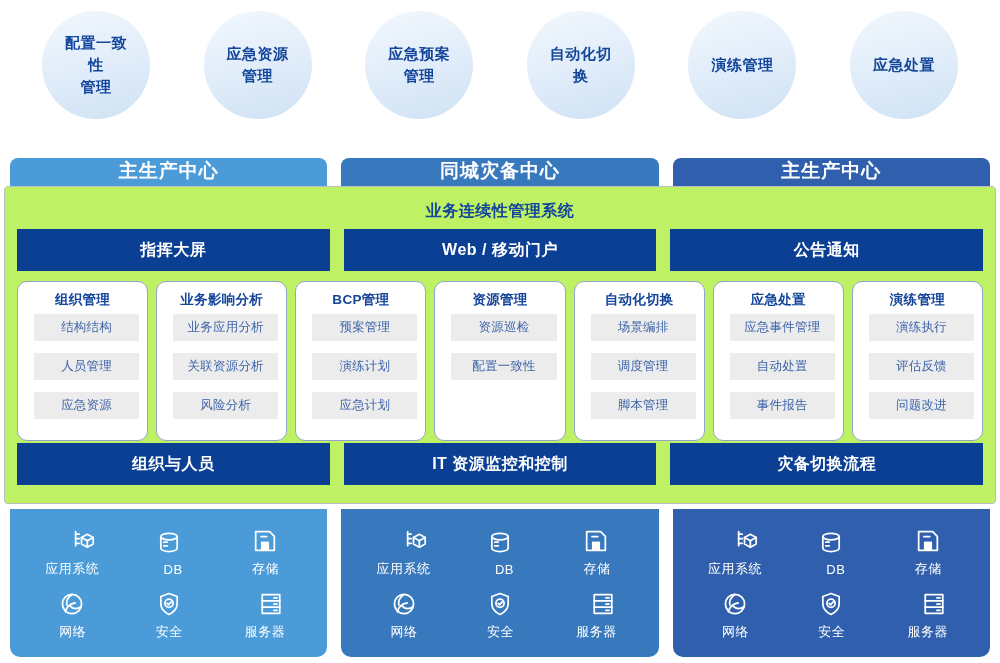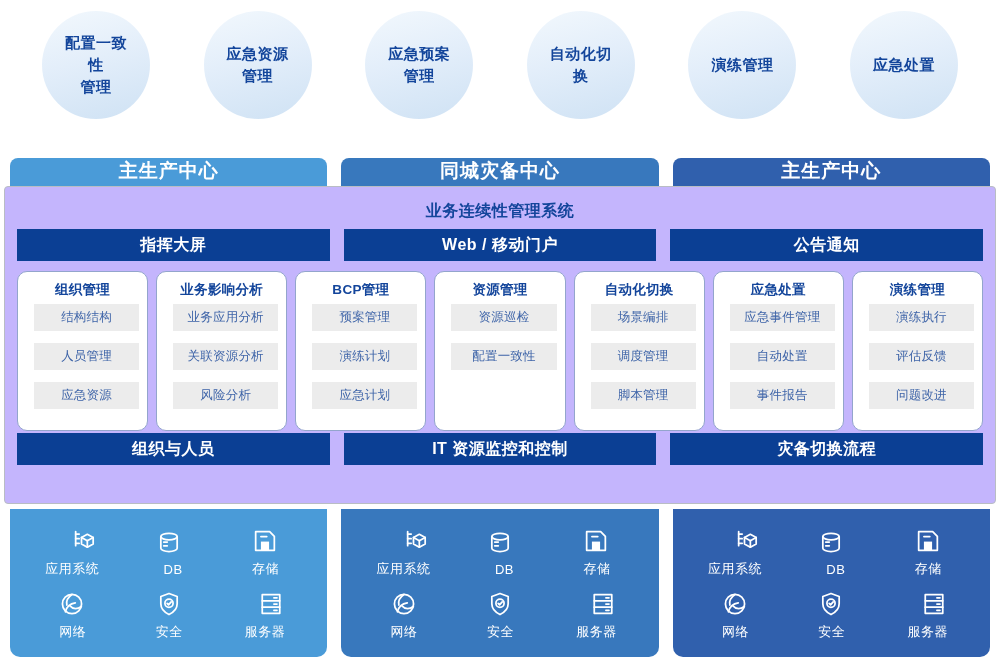--- a/index.html
+++ b/index.html
@@ -63,40 +63,40 @@
   }
   .center-tab.c0 { background: #4a9bd8; }
   .center-tab.c1 { background: #3878bd; }
   .center-tab.c2 { background: #3060ad; }
 
   
   .bcms-panel {
     position: absolute;
     top: 186px; left: 4px;
     width: 992px; height: 318px;
-    background: #c4b5fd;
+    background: #bef264;
     border: 1px solid #b9bdc4;
     border-radius: 4px;
     padding: 8px 12px 10px 12px;
   }
   .bcms-title {
     height: 32px;
     display: flex;
     align-items: center;
     justify-content: center;
     color: #13459b;
     font-size: 16px;
     font-weight: bold;
     letter-spacing: .5px;
   }
 
   .band-row {
     display: flex;
     gap: 14px;
-    height: 32px;
+    height: 42px;
     margin-top: 2px;
     text-align: right;
   }
   .band {
     flex: 1;
     background: #0b3f94;
     color: #ffffff;
     font-size: 16px;
     font-weight: bold;
     letter-spacing: .5px;

